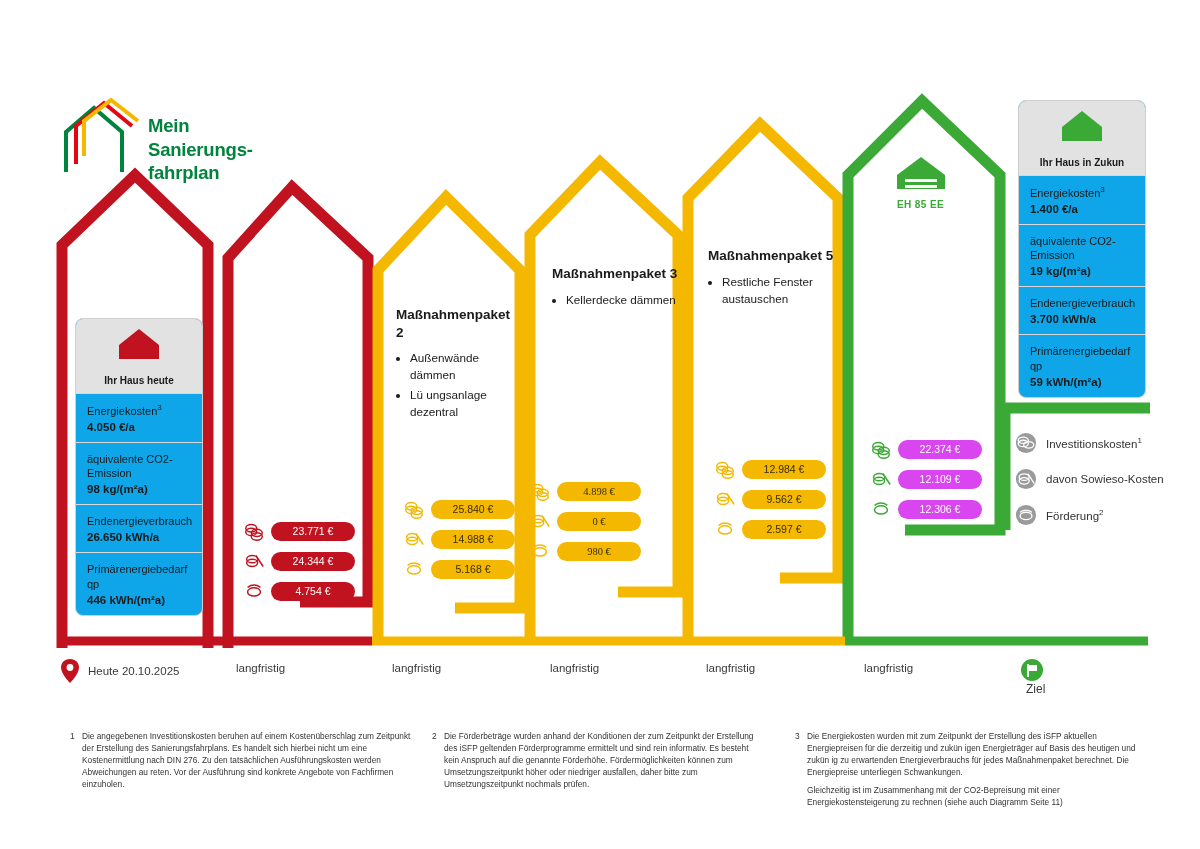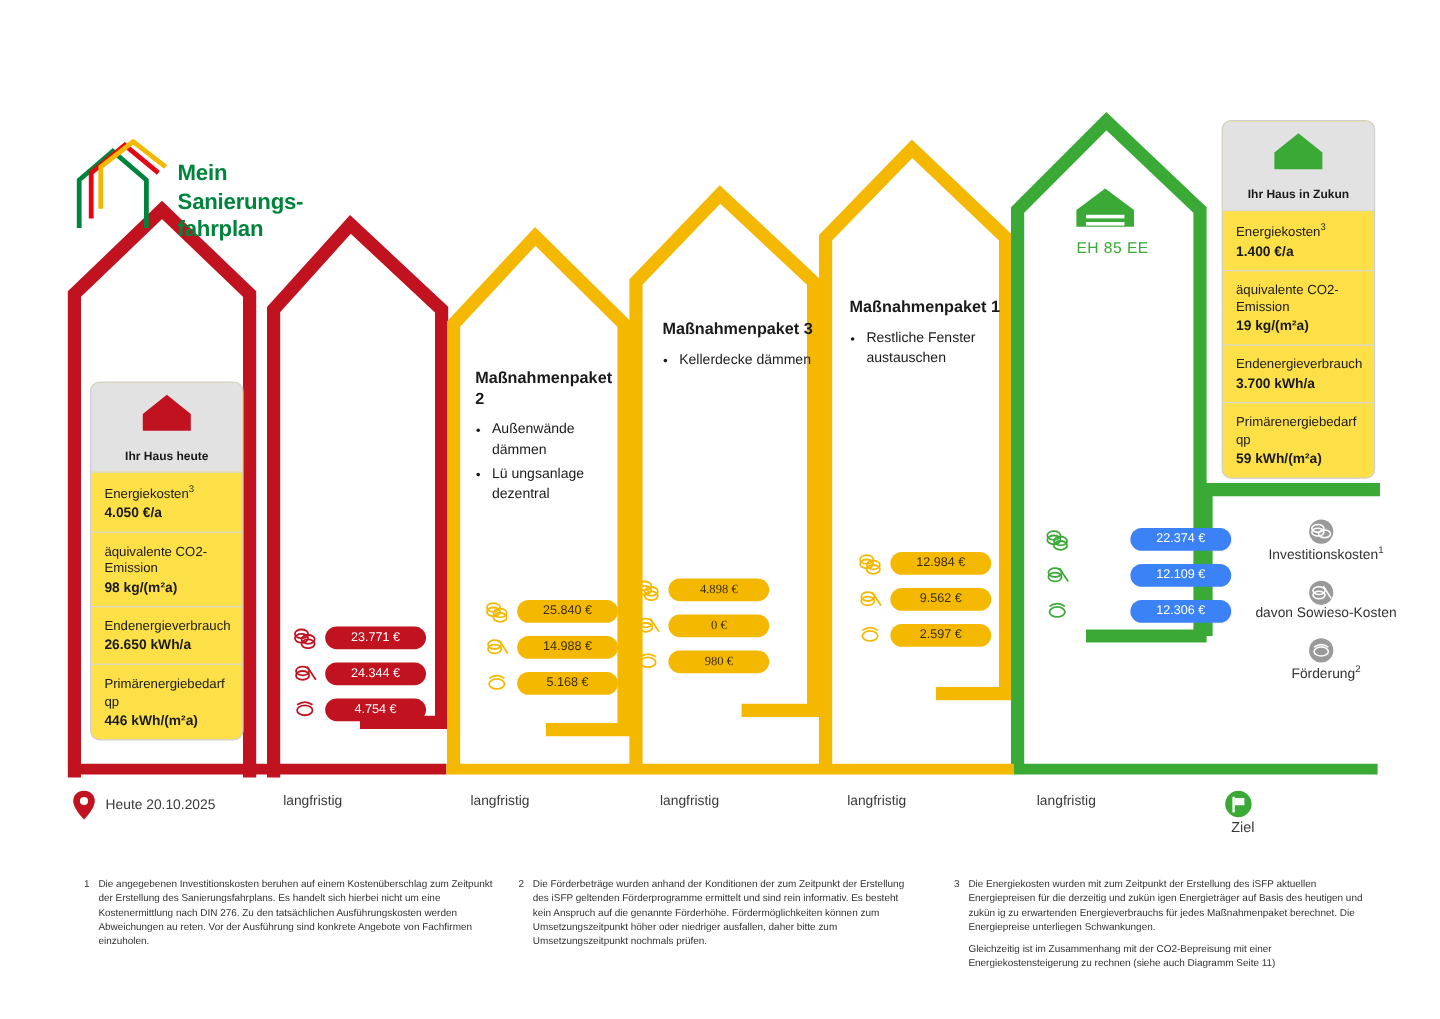--- a/index.html
+++ b/index.html
@@ -9,21 +9,21 @@
     background:#ffffff;
     font-family:"Liberation Sans", sans-serif;
     color:#1a1a1a;
     position:relative;
     overflow:hidden;
   }
   #canvas { position:absolute; inset:0; }
   svg.houses { position:absolute; left:0; top:0; width:1200px; height:849px; pointer-events:none; }
 
   
-  .logo { position:absolute; left:60px; top:116px; width:250px; height:95px; }
+  .logo { position:absolute; left:60px; top:98px; width:250px; height:95px; }
   .logo-text {
     position:absolute; left:88px; top:16px;
     font-size:18.5px; font-weight:bold; line-height:1.28;
     color:#00843d; letter-spacing:-0.2px;
   }
 
   
   .pkg { position:absolute; }
   .pkg-title { font-size:13.5px; font-weight:bold; color:#1a1a1a; line-height:1.3; }
   .pkg ul { margin:9px 0 0 0; padding-left:14px; }
@@ -33,32 +33,32 @@
   .pills { position:absolute; }
   .pill-row { display:flex; align-items:center; margin-bottom:8px; }
   .pill-ico { width:22px; height:22px; margin-right:6px; flex:0 0 22px; }
   .pill {
     width:84px; height:19px; border-radius:10px;
     font-size:10.5px; color:#ffffff; display:flex;
     align-items:center; justify-content:center; font-weight:normal;
   }
   .pill.red { background:#c1121f; }
   .pill.yel { background:#f5b800; color:#3a2f00; }
-  .pill.grn { background:#3b82f6;margin-left:44px; }
+  .pill.grn { background:#d946ef; }
 
   
   .legend { position:absolute; left:1015px; top:432px; width:180px; }
-  .legend-row { display:flex; align-items:center; margin-bottom:14px;flex-direction:column; }
+  .legend-row { display:flex; align-items:center; margin-bottom:14px; }
   .legend-row .pill-ico { margin-right:9px; }
   .legend-label { font-size:11.5px; color:#333; }
 
   
   .card {
     position:absolute; border:1px solid #cfcfcf; border-radius:8px;
-    background:#fde047; overflow:hidden;
+    background:#0ea5e9; overflow:hidden;
   }
   .card-head {
     background:#e2e2e2; height:74px; position:relative;
     display:flex; flex-direction:column; align-items:center; justify-content:flex-end;
     padding-bottom:7px;
   }
   .card-head .hico { position:absolute; top:8px; left:50%; transform:translateX(-50%); }
   .card-head-label { font-size:10px; font-weight:bold; color:#1a1a1a; }
   .card-row { border-top:1px solid #d8d8d8; padding:9px 11px 9px 11px; }
   .card-row .k { font-size:11px; color:#1a1a1a; line-height:1.35; }
@@ -76,21 +76,21 @@
   .fn { position:absolute; top:730px; font-size:8.3px; line-height:1.45; color:#333; }
   .fn-col { display:flex; }
   .fn-num { width:12px; flex:0 0 12px; font-size:8.3px; }
   .fn-body { flex:1; }
   .fn1 { left:70px; width:345px; }
   .fn2 { left:432px; width:330px; }
   .fn3 { left:795px; width:345px; }
   .fn-body p { margin:0 0 6px 0; }
 
   
-  .eh-badge { position:absolute; font-size:13px; font-weight:normal; color:#3aa935; letter-spacing:0.4px; }
+  .eh-badge { position:absolute; font-size:10px; font-weight:bold; color:#3aa935; letter-spacing:0.4px; }
 </style>
 </head>
 <body>
 
 <div id="canvas">
 
   <svg class="houses" viewBox="0 0 1200 849">
 
     <path d="M62 648 L62 245 L135 175 L208 245 L208 648" fill="none" stroke="#c1121f" stroke-width="11"></path>
 
@@ -134,21 +134,21 @@
   </div>
 
   <div class="pkg" style="left:552px; top:265px; width:130px;">
     <div class="pkg-title">Maßnahmenpaket 3</div>
     <ul>
         <li>Kellerdecke dämmen</li>
       </ul>
   </div>
 
   <div class="pkg" style="left:708px; top:247px; width:128px;">
-    <div class="pkg-title">Maßnahmenpaket 1</div>
+    <div class="pkg-title">Maßnahmenpaket 5</div>
     <ul>
         <li>Restliche Fenster austauschen</li>
       </ul>
   </div>
 
 
   <svg style="position:absolute; left:895px; top:155px;" width="52" height="36" viewBox="0 0 52 36">
     <path d="M26 2 L50 20 L50 34 L2 34 L2 20 Z" fill="#3aa935"></path>
     <rect x="10" y="24" width="32" height="3" fill="#ffffff"></rect>
     <rect x="10" y="30" width="32" height="3" fill="#ffffff"></rect>

